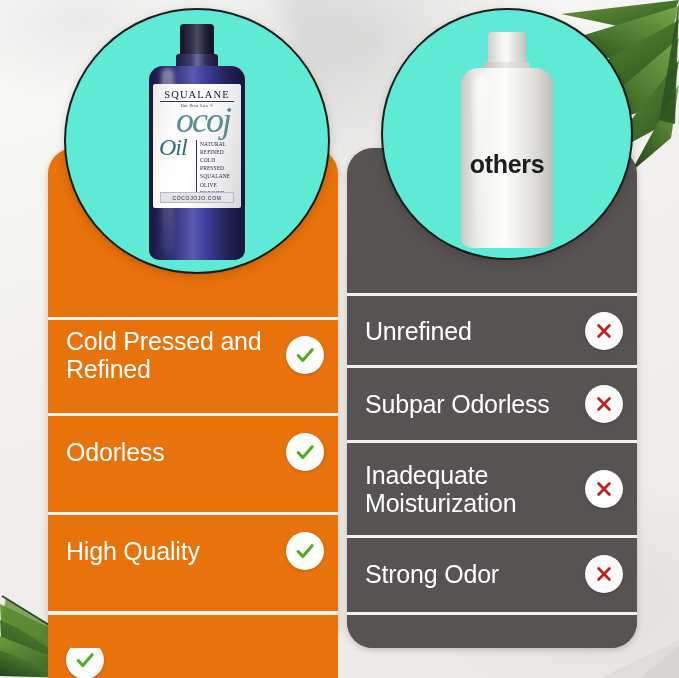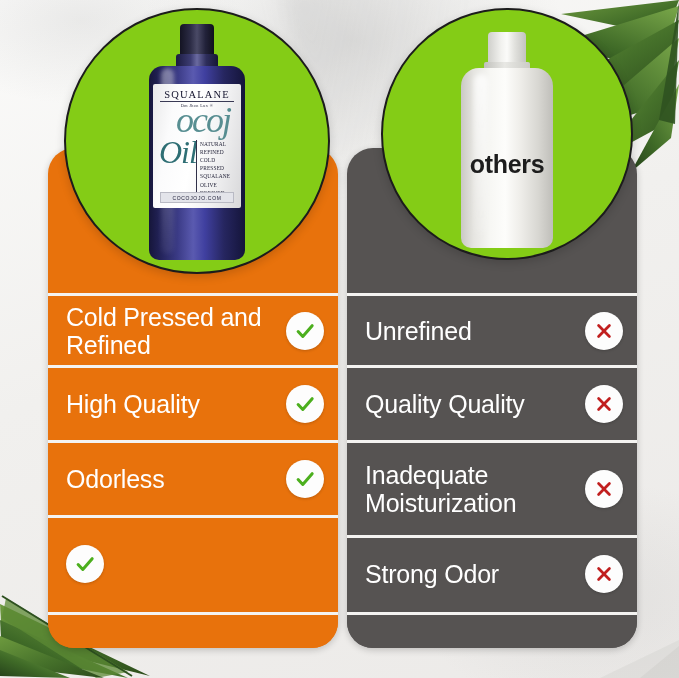--- a/index.html
+++ b/index.html
@@ -82,21 +82,21 @@
   }
 
   .row {
     position: relative;
     display: flex;
     align-items: center;
     justify-content: space-between;
     padding: 0 14px 0 18px;
     border-top: 3px solid #f4f3f1;
   }
-  .left  .row { background: #e8720c; }
+  .left  .row { background: #e8720c; margin-top: 24px; }
   .right .row { background: #565352; }
 
   .row-h1 { height: 72px; }   
   .row-h2 { height: 75px; }   
   .row-h3 { height: 75px; }
   .row-h4 { height: 95px; }   
 
   .row-label {
     color: #ffffff;
     font-size: 25px;
@@ -130,21 +130,21 @@
     justify-content: center;
     flex: 0 0 auto;
     box-shadow: 0 1px 3px rgba(0,0,0,0.18);
   }
   .mark svg { display: block; }
 
   
   .circle {
     position: absolute;
     border-radius: 50%;
-    background: #84cc16;
+    background: #5eead4;
     border: 2.5px solid #1c1c1c;
     overflow: hidden;
     box-shadow: 0 3px 10px rgba(0,0,0,0.16);
   }
   .circle.left-circle  { left: 64px;  top: 8px;  width: 266px; height: 266px; }
   .circle.right-circle { left: 381px; top: 8px;  width: 252px; height: 252px; }
 
   
   .bottle-navy {
     position: absolute;
@@ -220,21 +220,21 @@
     line-height: 0.8;
     letter-spacing: -2px;
     text-align: center;
     overflow: hidden;
   }
   .bl-script2 {
     position: absolute;
     left: 6px; top: 50px;
     font-family: "Liberation Serif", serif;
     font-style: italic;
-    font-size: 32px;
+    font-size: 24px;
     color: #2e6e74;
     letter-spacing: -1px;
   }
   .bl-specs {
     position: absolute;
     right: 3px; top: 56px;
     width: 42px;
     border-left: 0.8px solid #2f2f48;
     padding-left: 3px;
     font-family: "Liberation Serif", serif;
@@ -372,31 +372,31 @@
 
       <div class="row row-h1">
         <span class="row-label">Cold Pressed and Refined</span>
         <span class="mark">
           <svg width="22" height="22" viewBox="0 0 24 24" aria-hidden="true">
             <path d="M4.5 12.6 L9.6 18 L19.8 6.2" fill="none" stroke="#4caf1e" stroke-width="3.3" stroke-linecap="round" stroke-linejoin="round"></path>
           </svg>
         </span>
       </div>
 
+      <div class="row row-h3">
+        <span class="row-label">Odorless</span>
+        <span class="mark">
+          <svg width="22" height="22" viewBox="0 0 24 24" aria-hidden="true">
+            <path d="M4.5 12.6 L9.6 18 L19.8 6.2" fill="none" stroke="#4caf1e" stroke-width="3.3" stroke-linecap="round" stroke-linejoin="round"></path>
+          </svg>
+        </span>
+      </div>
+
       <div class="row row-h2">
         <span class="row-label">High Quality</span>
-        <span class="mark">
-          <svg width="22" height="22" viewBox="0 0 24 24" aria-hidden="true">
-            <path d="M4.5 12.6 L9.6 18 L19.8 6.2" fill="none" stroke="#4caf1e" stroke-width="3.3" stroke-linecap="round" stroke-linejoin="round"></path>
-          </svg>
-        </span>
-      </div>
-
-      <div class="row row-h3">
-        <span class="row-label">Odorless</span>
         <span class="mark">
           <svg width="22" height="22" viewBox="0 0 24 24" aria-hidden="true">
             <path d="M4.5 12.6 L9.6 18 L19.8 6.2" fill="none" stroke="#4caf1e" stroke-width="3.3" stroke-linecap="round" stroke-linejoin="round"></path>
           </svg>
         </span>
       </div>
 
       <div class="row row-h4">
         <span class="mark">
           <svg width="22" height="22" viewBox="0 0 24 24" aria-hidden="true">
@@ -419,21 +419,21 @@
       <div class="row row-h1">
         <span class="row-label">Unrefined</span>
         <span class="mark">
           <svg width="20" height="20" viewBox="0 0 24 24" aria-hidden="true">
             <path d="M5.5 5.5 L18.5 18.5 M18.5 5.5 L5.5 18.5" fill="none" stroke="#c11f1f" stroke-width="3.3" stroke-linecap="round"></path>
           </svg>
         </span>
       </div>
 
       <div class="row row-h2">
-        <span class="row-label">Quality Quality</span>
+        <span class="row-label">Subpar Odorless</span>
         <span class="mark">
           <svg width="20" height="20" viewBox="0 0 24 24" aria-hidden="true">
             <path d="M5.5 5.5 L18.5 18.5 M18.5 5.5 L5.5 18.5" fill="none" stroke="#c11f1f" stroke-width="3.3" stroke-linecap="round"></path>
           </svg>
         </span>
       </div>
 
       <div class="row row-h4">
         <span class="row-label">Inadequate Moisturization</span>
         <span class="mark">

